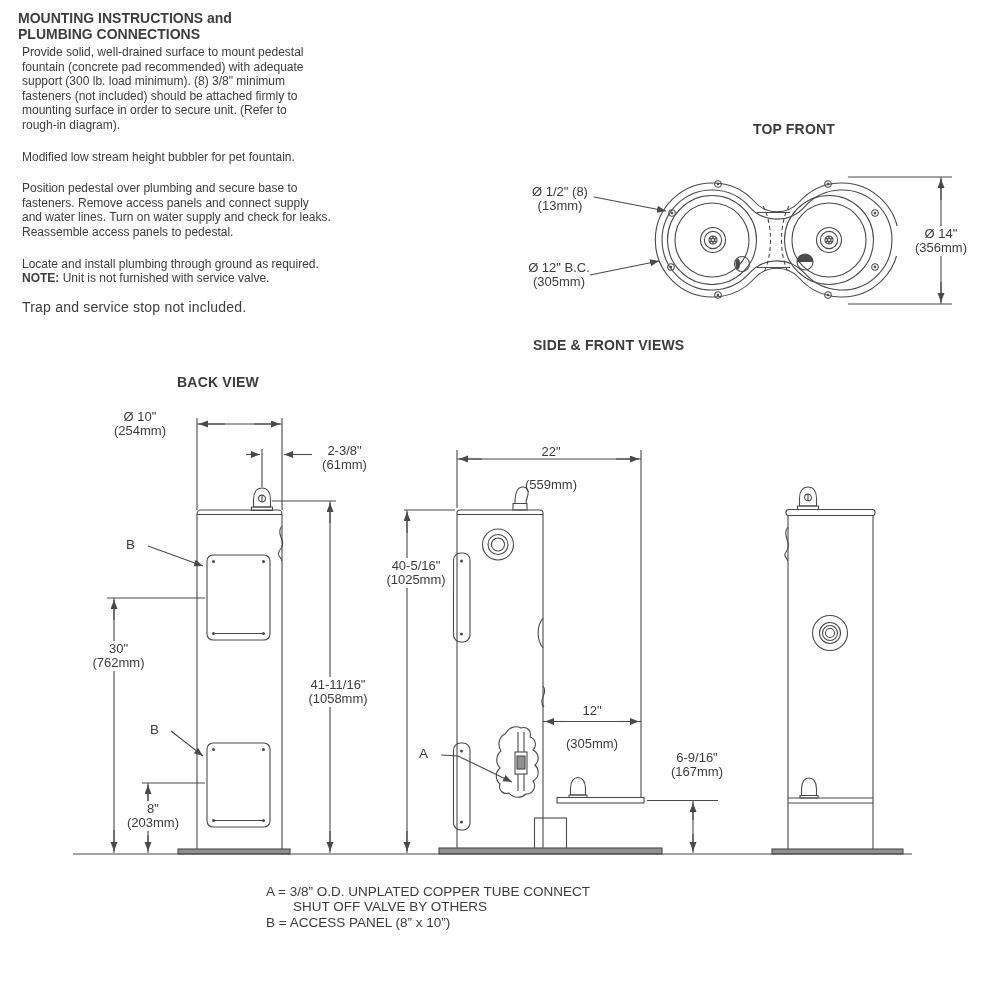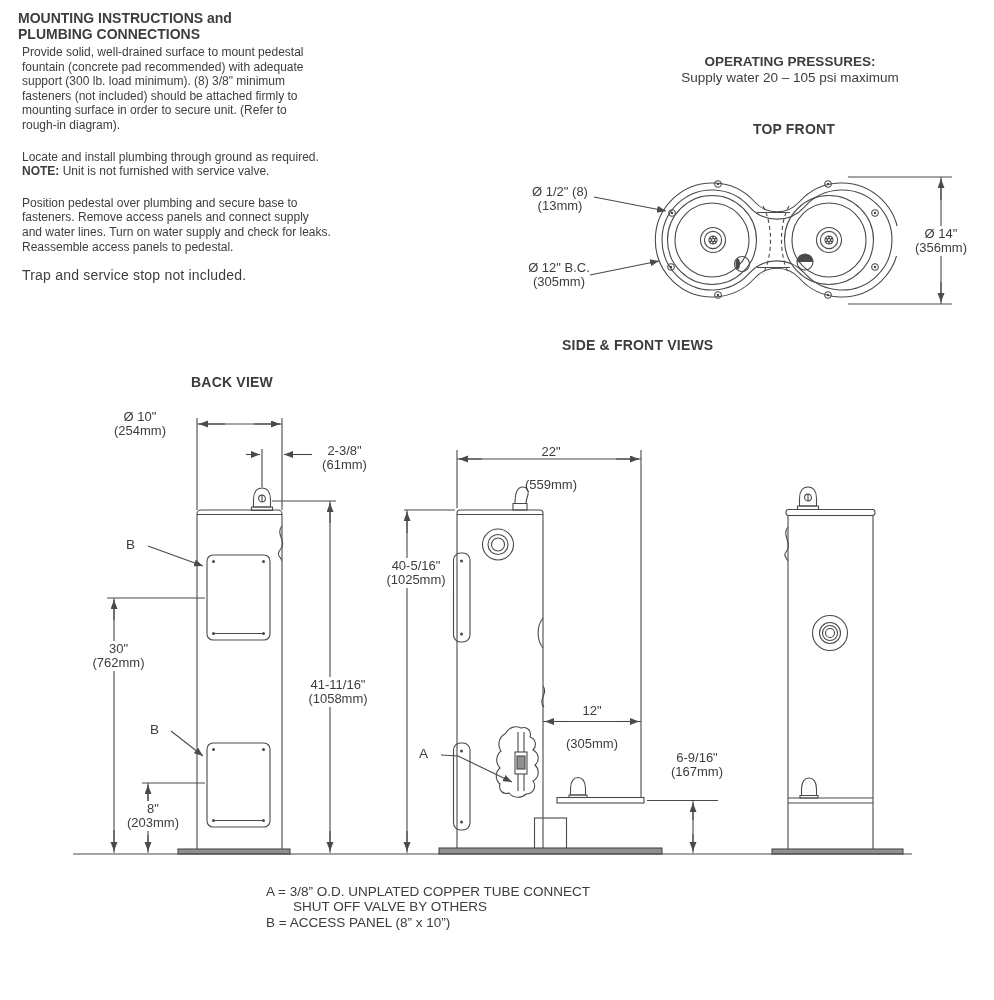--- a/index.html
+++ b/index.html
@@ -260,36 +260,33 @@
 
   <div class="ins">
     <div class="ins-title">MOUNTING INSTRUCTIONS and
 PLUMBING CONNECTIONS</div>
     <p>Provide solid, well-drained surface to mount pedestal
 fountain (concrete pad recommended) with adequate
 support (300 lb. load minimum). (8) 3/8" minimum
 fasteners (not included) should be attached firmly to
 mounting surface in order to secure unit. (Refer to
 rough-in diagram).</p>
-    <p><span>Locate and install plumbing through ground as required.</span><br><b>NOTE:</b><span> Unit is not furnished with service valve.</span></p>
+    <p>Modified low stream height bubbler for pet fountain.</p>
     <p>Position pedestal over plumbing and secure base to
 fasteners. Remove access panels and connect supply
 and water lines. Turn on water supply and check for leaks.
 Reassemble access panels to pedestal.</p>
+    <p><span>Locate and install plumbing through ground as required.</span><br><b>NOTE:</b><span> Unit is not furnished with service valve.</span></p>
     <p class="trap">Trap and service stop not included.</p>
   </div>
 
-  <div class="op">
-    <div class="oph">OPERATING PRESSURES:</div>
-    <div class="opd">Supply water 20 – 105 psi maximum</div>
-  </div>
 
   <div class="vt ctr" style="left:694px;top:121px;width:200px;">TOP FRONT</div>
-  <div class="vt" style="left:562px;top:337px;">SIDE &amp; FRONT VIEWS</div>
-  <div class="vt ctr" style="left:132px;top:374px;width:200px;text-align:center;">BACK VIEW</div>
+  <div class="vt" style="left:533px;top:337px;">SIDE &amp; FRONT VIEWS</div>
+  <div class="vt ctr" style="left:118px;top:374px;width:200px;text-align:center;">BACK VIEW</div>
 
   <div class="dim" style="left:515px;top:185px;width:90px;">
     <div>Ø 1/2" (8)</div>
     <div>(13mm)</div>
   </div>
   <div class="dim" style="left:514px;top:261px;width:90px;">
     <div>Ø 12" B.C.</div>
     <div>(305mm)</div>
   </div>
   <div class="dim bg" style="left:896px;top:226px;width:90px;">

